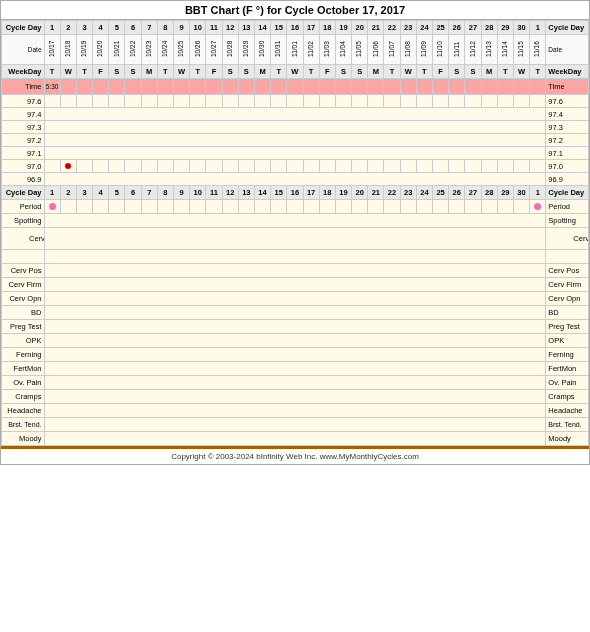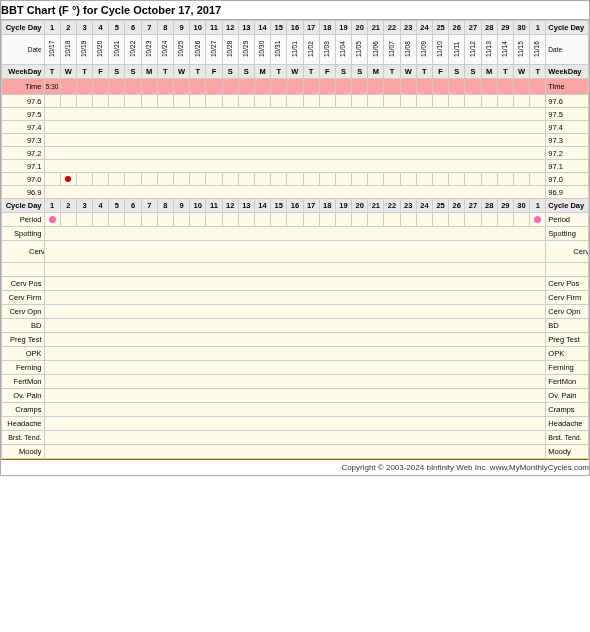--- a/index.html
+++ b/index.html
@@ -1,21 +1,21 @@
 <!DOCTYPE html>
 <html><head>
   <meta charset="utf-8">
   <style>
     * { box-sizing: border-box; margin: 0; padding: 0; }
     body { font-family: Arial, sans-serif; font-size: 9px; background: #fff; width: 590px; }
     
     .chart-container { width: 590px; border: 1px solid #aaa; background: #fff; }
     
     .chart-title {
-      text-align: left;
+      text-align: center;
       font-size: 11px;
       font-weight: bold;
       padding: 3px 0;
       border-bottom: 1px solid #aaa;
     }
     
     table {
       width: 100%;
       border-collapse: collapse;
       table-layout: fixed;
@@ -126,25 +126,25 @@
     .date-text {
       writing-mode: vertical-rl;
       transform: rotate(180deg);
       font-size: 6.5px;
       display: inline-block;
       height: 28px;
       line-height: 1;
     }
     
     .footer {
-      text-align: right;
+      text-align: center;
       font-size: 8px;
       color: #333;
       padding: 3px 0;
-      border-top: 1px solid #a16207;
+      border-top: 3px solid #a16207;
     }
     
     .bold-label {
       font-weight: bold;
     }
     
     
     .temp-grid-light { background: #fffbe8; }
   </style>
 </head>
@@ -329,25 +329,20 @@
       <td class="day-cell temp-grid-light"></td>
       <td class="day-cell temp-grid-light"></td>
       <td class="day-cell temp-grid-light"></td>
       <td class="day-cell temp-grid-light"></td>
       <td class="day-cell temp-grid-light"></td>
       <td class="day-cell temp-grid-light"></td>
       <td class="day-cell temp-grid-light"></td>
       <td class="label-col-right">97.6</td>
     </tr>
 
-    <tr class="temp-row">
-      <td class="label-col">97.5</td>
-      <td class="day-cell" colspan="31" style="background:#fffbe8;padding:0;"></td>
-      <td class="label-col-right">97.5</td>
-    </tr>
 
     <tr class="temp-row">
       <td class="label-col">97.4</td>
       <td class="day-cell" colspan="31" style="background:#fffbe8;padding:0;"></td>
       <td class="label-col-right">97.4</td>
     </tr>
 
     <tr class="temp-row">
       <td class="label-col">97.3</td>
       <td class="day-cell" colspan="31" style="background:#fffbe8;padding:0;"></td>

